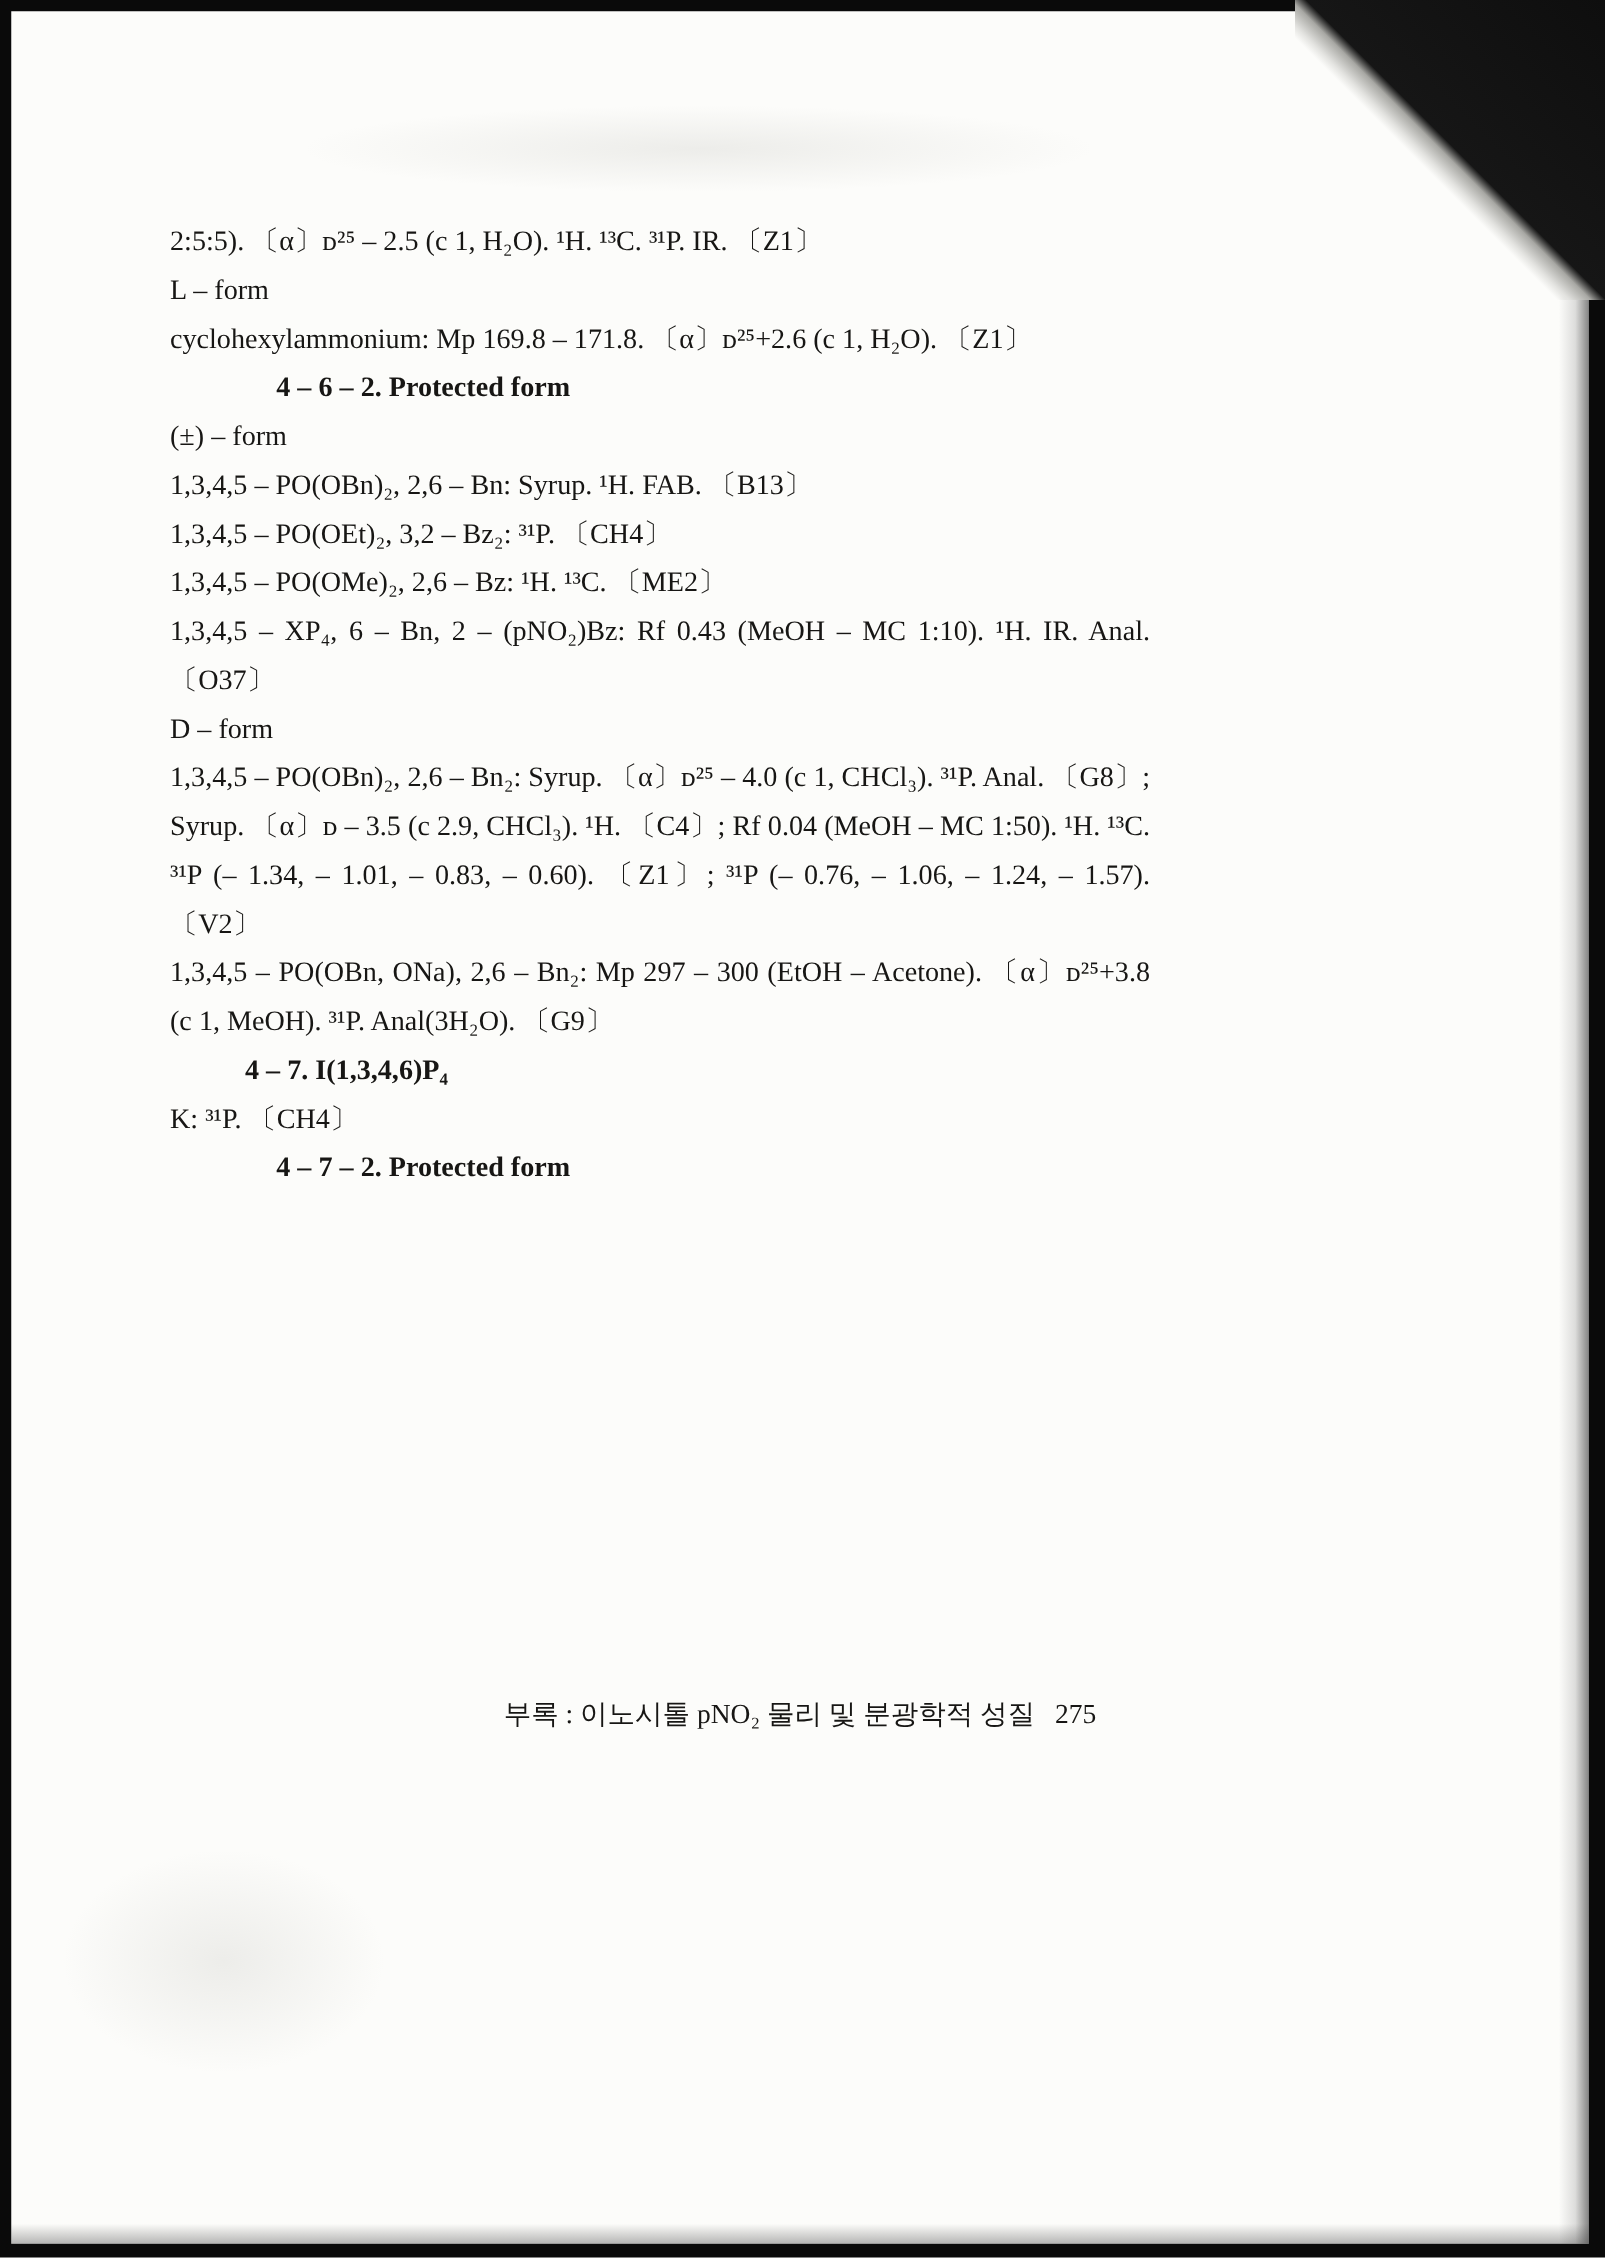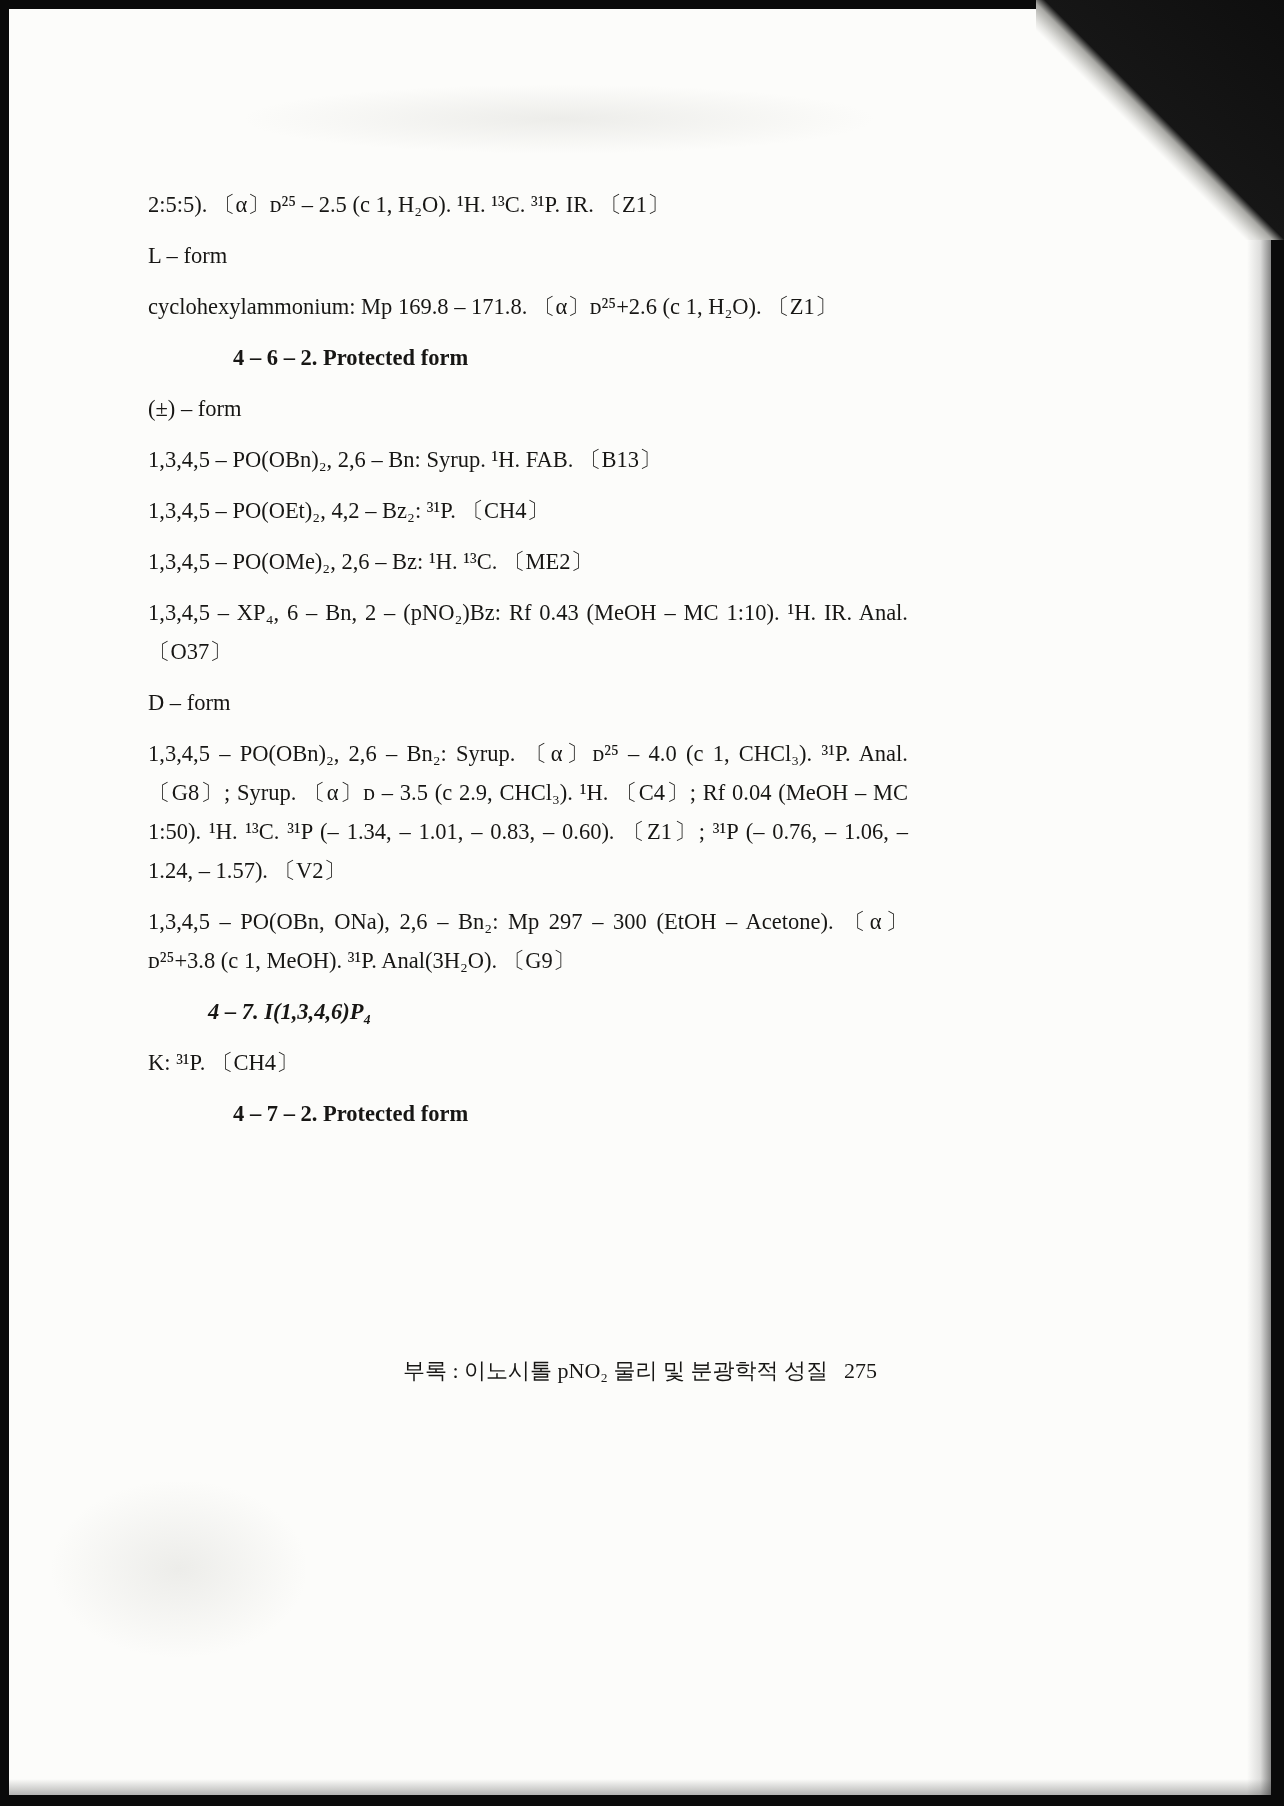--- a/index.html
+++ b/index.html
@@ -43,25 +43,25 @@
       #161616 51%, #0e0e0e 100%);
   }
   .content {
     position: absolute;
     left: 127px; top: 164px;
     width: 784px;
     color: #171614;
     font-size: 22.5px;
     line-height: 39px;
   }
-  .content p { margin: 12px; }
+  .content p { margin: 0; }
   .j { text-align: justify; }
   .heading { font-weight: bold; }
   .ind-85 { padding-left: 85px; }
-  .ind-60 { padding-left: 60px; font-style: italic; }
+  .ind-60 { padding-left: 60px; }
   .mt-43 { margin-top: 43px; }
   .mt-36 { margin-top: 36px; }
   .mt-37 { margin-top: 37px; }
   .mt-38 { margin-top: 38px; }
   .mt-39 { margin-top: 39px; }
   .mt-41 { margin-top: 41px; }
   .footer {
     position: absolute;
     left: 0; top: 1347px;
     width: 100%;
@@ -81,21 +81,21 @@
   <div class="content">
     <p class="line">2:5:5). 〔α〕ᴅ²⁵ – 2.5 (c 1, H₂O). ¹H. ¹³C. ³¹P. IR. 〔Z1〕</p>
 
     <p class="line mt-43">L – form</p>
     <p class="line">cyclohexylammonium: Mp 169.8 – 171.8. 〔α〕ᴅ²⁵+2.6 (c 1, H₂O). 〔Z1〕</p>
 
     <p class="line heading ind-85 mt-36">4 – 6 – 2. Protected form</p>
 
     <p class="line mt-37">(±) – form</p>
     <p class="line">1,3,4,5 – PO(OBn)₂, 2,6 – Bn: Syrup. ¹H. FAB. 〔B13〕</p>
-    <p class="line">1,3,4,5 – PO(OEt)₂, 4,2 – Bz₂: ³¹P. 〔CH4〕</p>
+    <p class="line">1,3,4,5 – PO(OEt)₂, 3,2 – Bz₂: ³¹P. 〔CH4〕</p>
     <p class="line">1,3,4,5 – PO(OMe)₂, 2,6 – Bz: ¹H. ¹³C. 〔ME2〕</p>
     <p class="line j">1,3,4,5 – XP₄, 6 – Bn, 2 – (pNO₂)Bz: Rf 0.43 (MeOH – MC 1:10). ¹H. IR. Anal. 〔O37〕</p>
 
     <p class="line mt-38">D – form</p>
     <p class="line j">1,3,4,5 – PO(OBn)₂, 2,6 – Bn₂: Syrup. 〔α〕ᴅ²⁵ – 4.0 (c 1, CHCl₃). ³¹P. Anal. 〔G8〕; Syrup. 〔α〕ᴅ – 3.5 (c 2.9, CHCl₃). ¹H. 〔C4〕; Rf 0.04 (MeOH – MC 1:50). ¹H. ¹³C. ³¹P (– 1.34, – 1.01, – 0.83, – 0.60). 〔Z1〕; ³¹P (– 0.76, – 1.06, – 1.24, – 1.57). 〔V2〕</p>
     <p class="line j">1,3,4,5 – PO(OBn, ONa), 2,6 – Bn₂: Mp 297 – 300 (EtOH – Acetone). 〔α〕ᴅ²⁵+3.8 (c 1, MeOH). ³¹P. Anal(3H₂O). 〔G9〕</p>
 
     <p class="line heading ind-60 mt-39">4 – 7. I(1,3,4,6)P₄</p>
 
     <p class="line mt-38">K: ³¹P. 〔CH4〕</p>

